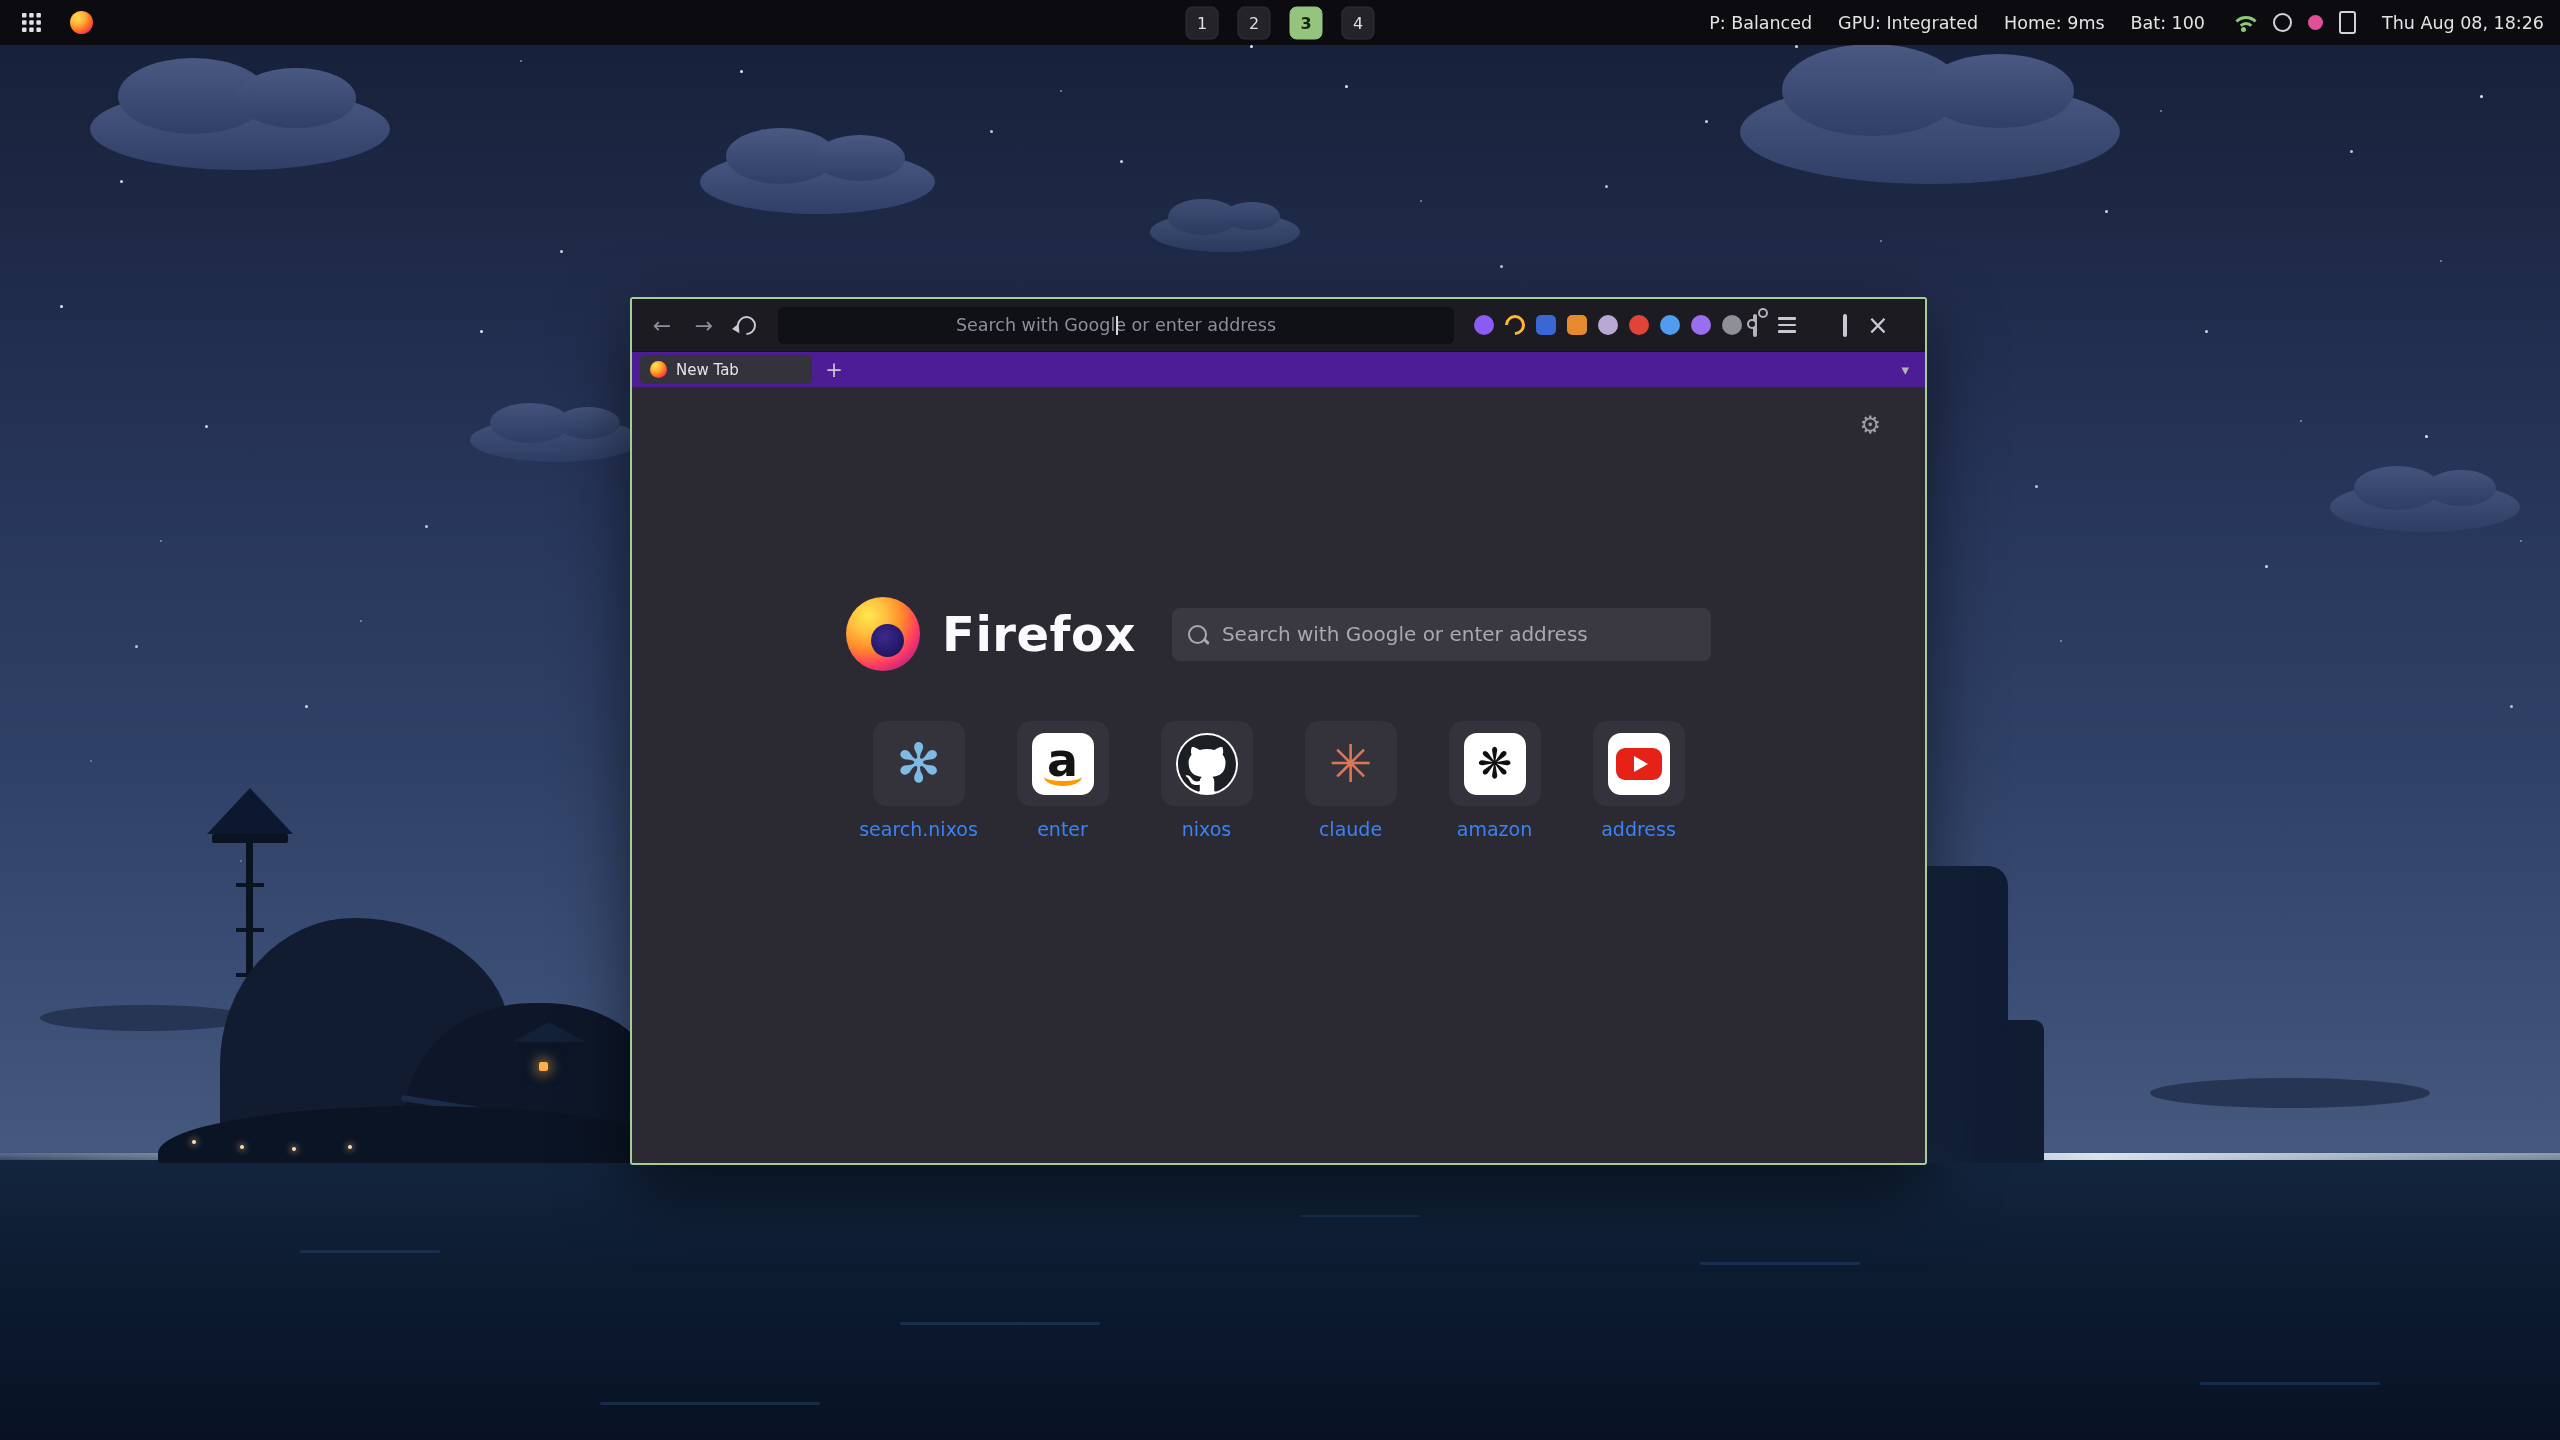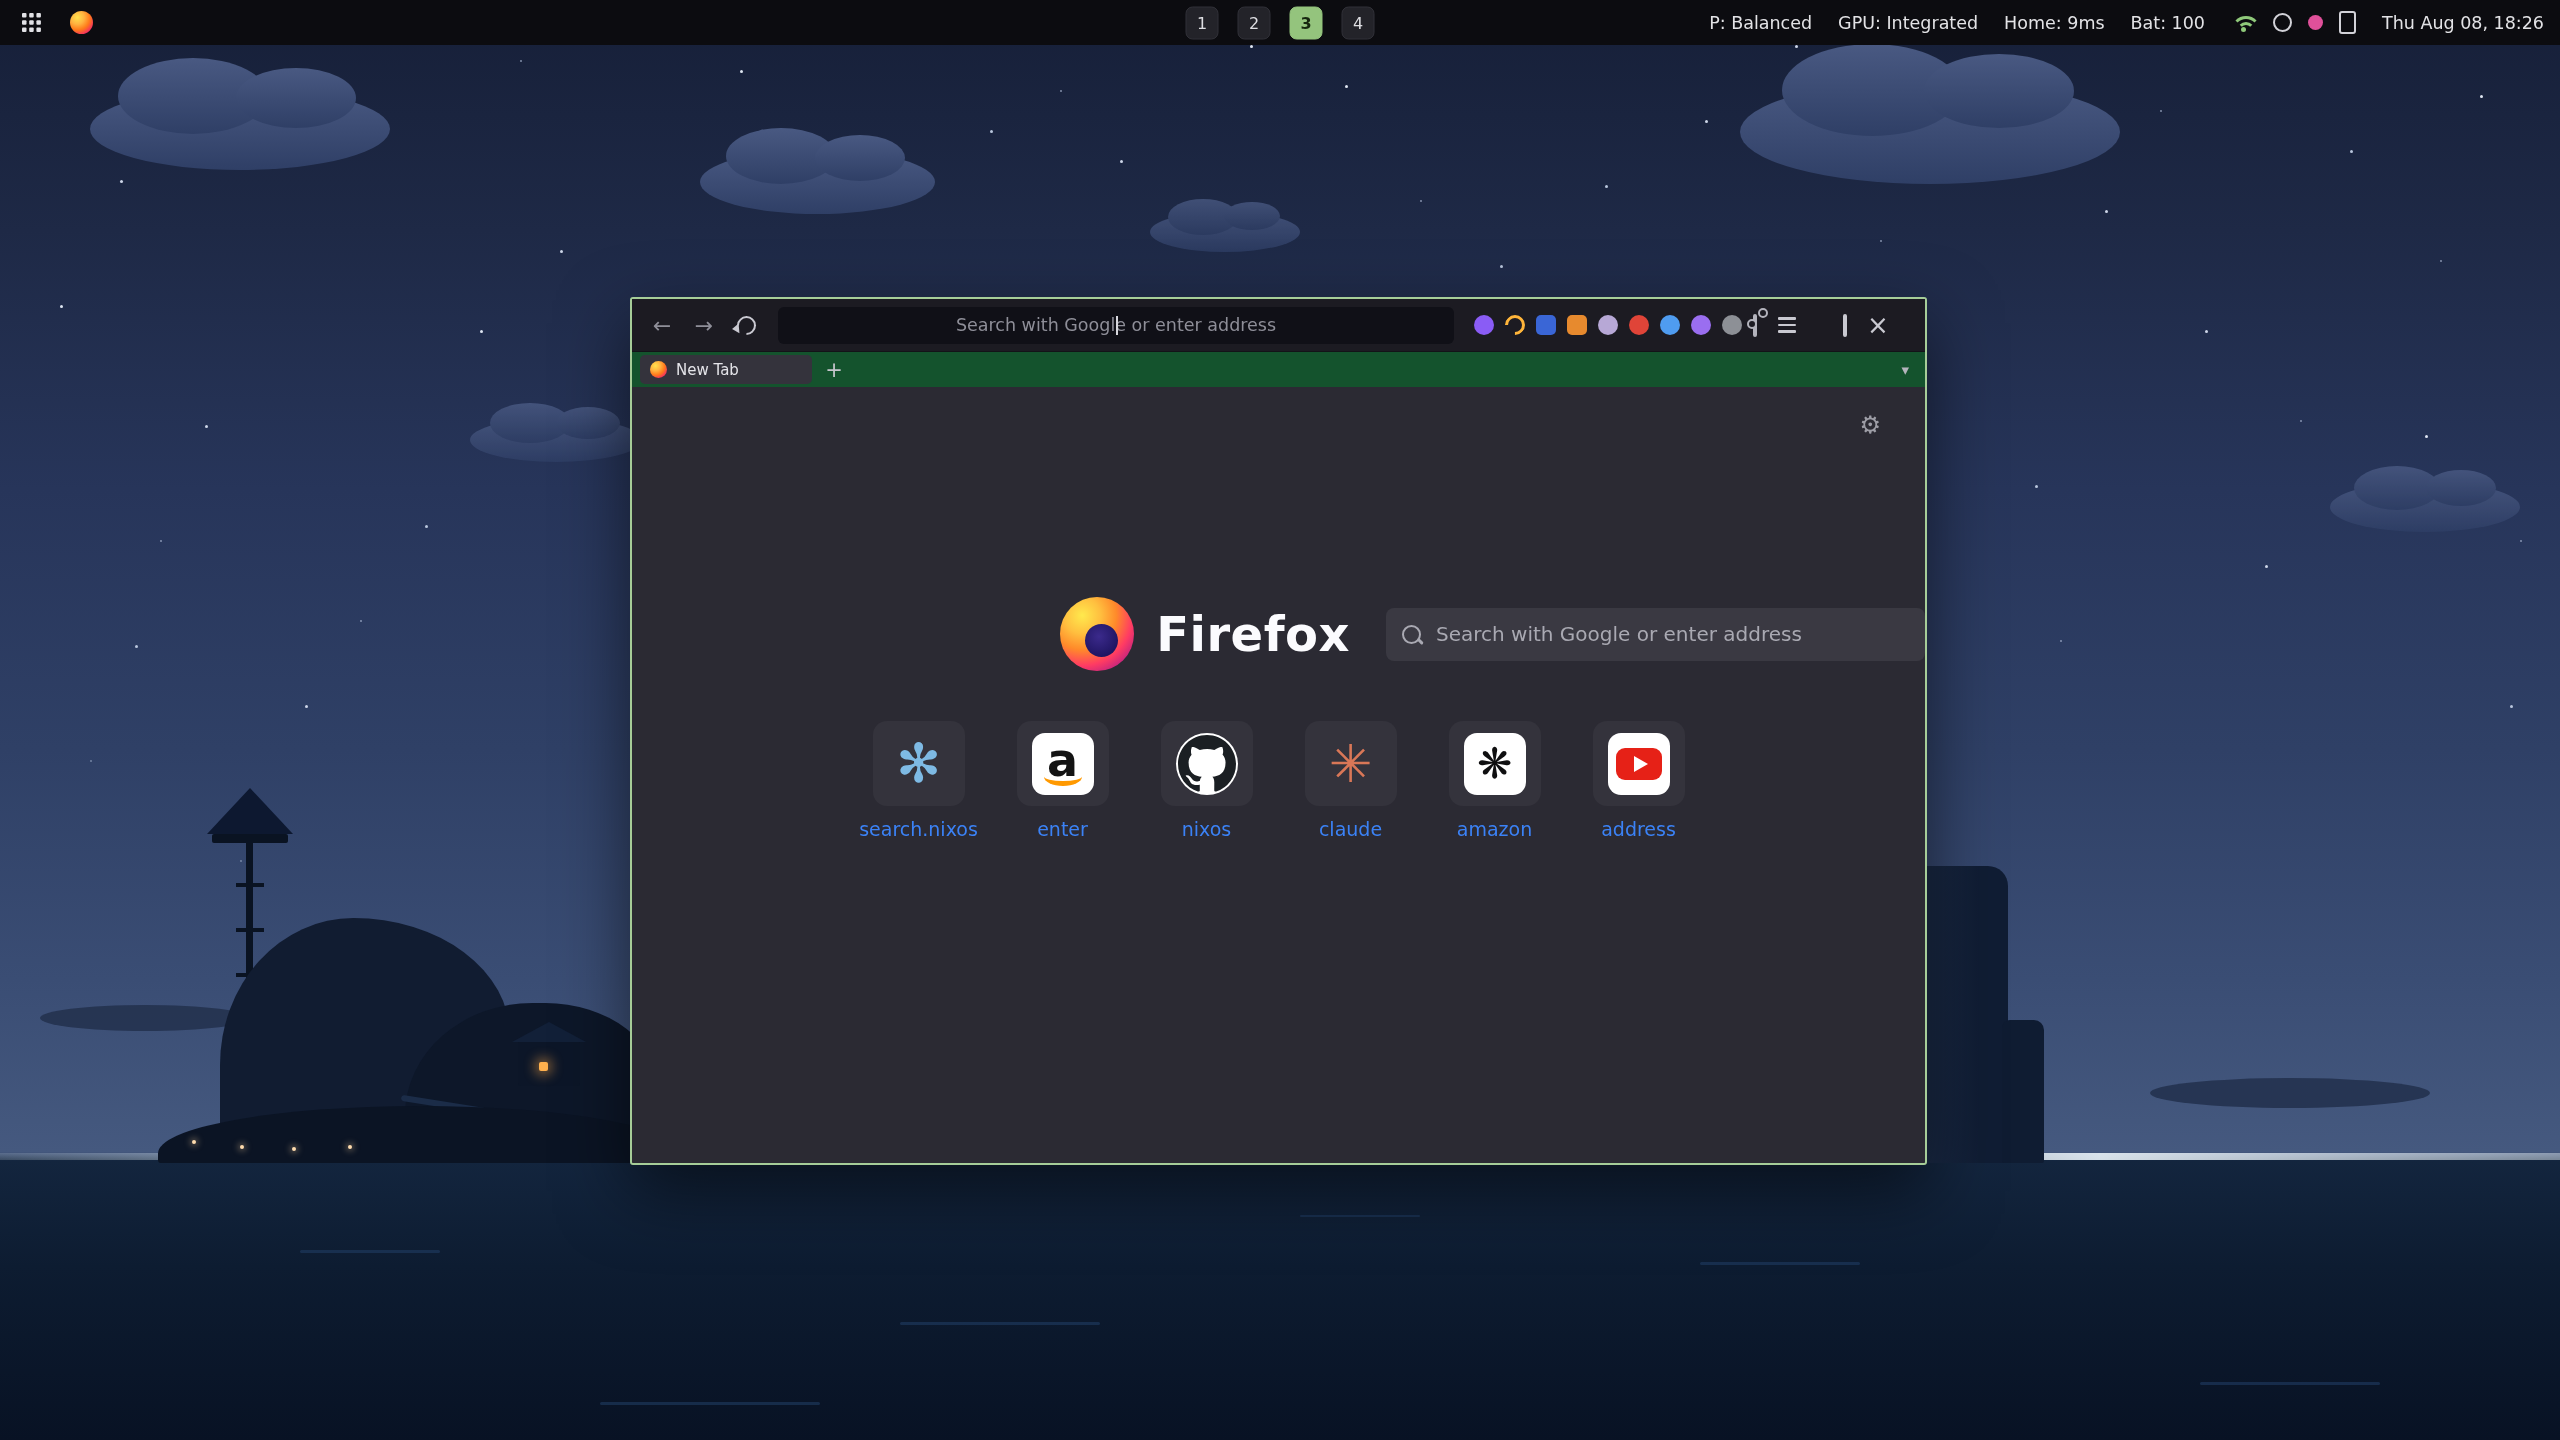--- a/index.html
+++ b/index.html
@@ -150,34 +150,34 @@
     border-radius:50%;background:#1c1b22}
   .puzzle-ic::after{content:'';position:absolute;left:-8px;top:3px;width:6px;height:6px;border:2.5px solid #b3b3bc;
     border-radius:50%;background:#1c1b22}
   .ham{display:flex;flex-direction:column;gap:4px}
   .ham i{display:block;width:18px;height:2.5px;background:#c9c9d1;border-radius:1px}
   .win-controls{display:flex;align-items:center;gap:20px;margin-left:12px;padding-right:4px}
   .min-ic{width:14px;height:2.5px;background:#c9c9d1}
   .max-ic{width:12px;height:12px;border:2.5px solid #c9c9d1;border-radius:2px}
   .close-btn{font-size:26px;color:#c9c9d1;line-height:1}
 
-  .fx-tabbar{height:35px;flex:none;background:#14532d;display:flex;align-items:center;padding:0 8px;gap:8px}
+  .fx-tabbar{height:35px;flex:none;background:#4c1d95;display:flex;align-items:center;padding:0 8px;gap:8px}
   .tab{height:29px;width:172px;background:#34333c;border-radius:5px;display:flex;align-items:center;gap:9px;
     padding:0 10px;box-sizing:border-box}
   .favicon{width:17px;height:17px;border-radius:50%;flex:none;
     background:radial-gradient(circle at 32% 28%,#ffe14d 0%,#ffb340 30%,#ff7a1a 55%,#f4305f 78%,#b5007f 96%)}
   .tab-label{font-size:15px;color:#e4e4e9;white-space:nowrap;overflow:hidden}
   .newtab-btn{width:28px;height:28px;border-radius:5px;color:#c6c6cd;font-size:21px;
     display:flex;align-items:center;justify-content:center}
   .tab-chevron{margin-left:auto;color:#b4b4bc;font-size:15px;padding:0 8px}
 
   .fx-content{flex:1;position:relative;background:#2b2a33;border-radius:0 0 2px 2px}
   .gear{position:absolute;top:24px;right:44px;font-size:24px;color:#9d9da6}
 
-  .hero{position:absolute;top:210px;left:0;right:0;display:flex;align-items:center;justify-content:flex-end;gap:22px}
+  .hero{position:absolute;top:210px;left:0;right:0;display:flex;align-items:center;justify-content:center;gap:22px}
   .fx-logo{width:74px;height:74px;border-radius:50%;position:relative;flex:none;
     background:radial-gradient(circle at 30% 25%,#ffe94d 0%,#ffbf3f 24%,#ff8a2a 45%,#ff3b63 66%,#c3247f 82%,#8a1c96 96%)}
   .fx-logo::after{content:'';position:absolute;left:25px;top:27px;width:33px;height:33px;border-radius:50%;
     background:radial-gradient(circle at 42% 38%,#3b2a8c,#1e1460 75%)}
   .wordmark{font-size:48px;font-weight:bold;color:#fbfbfe;letter-spacing:.5px;margin-right:14px}
   .searchbox{width:539px;height:53px;background:#3a3942;border-radius:8px;display:flex;align-items:center;
     padding:0 16px;box-sizing:border-box;gap:13px}
   .mag{width:15px;height:15px;border:2.5px solid #a9a9b2;border-radius:50%;position:relative;flex:none}
   .mag::after{content:'';position:absolute;left:13px;top:13px;width:7px;height:2.5px;background:#a9a9b2;
     transform:rotate(45deg);border-radius:2px}

